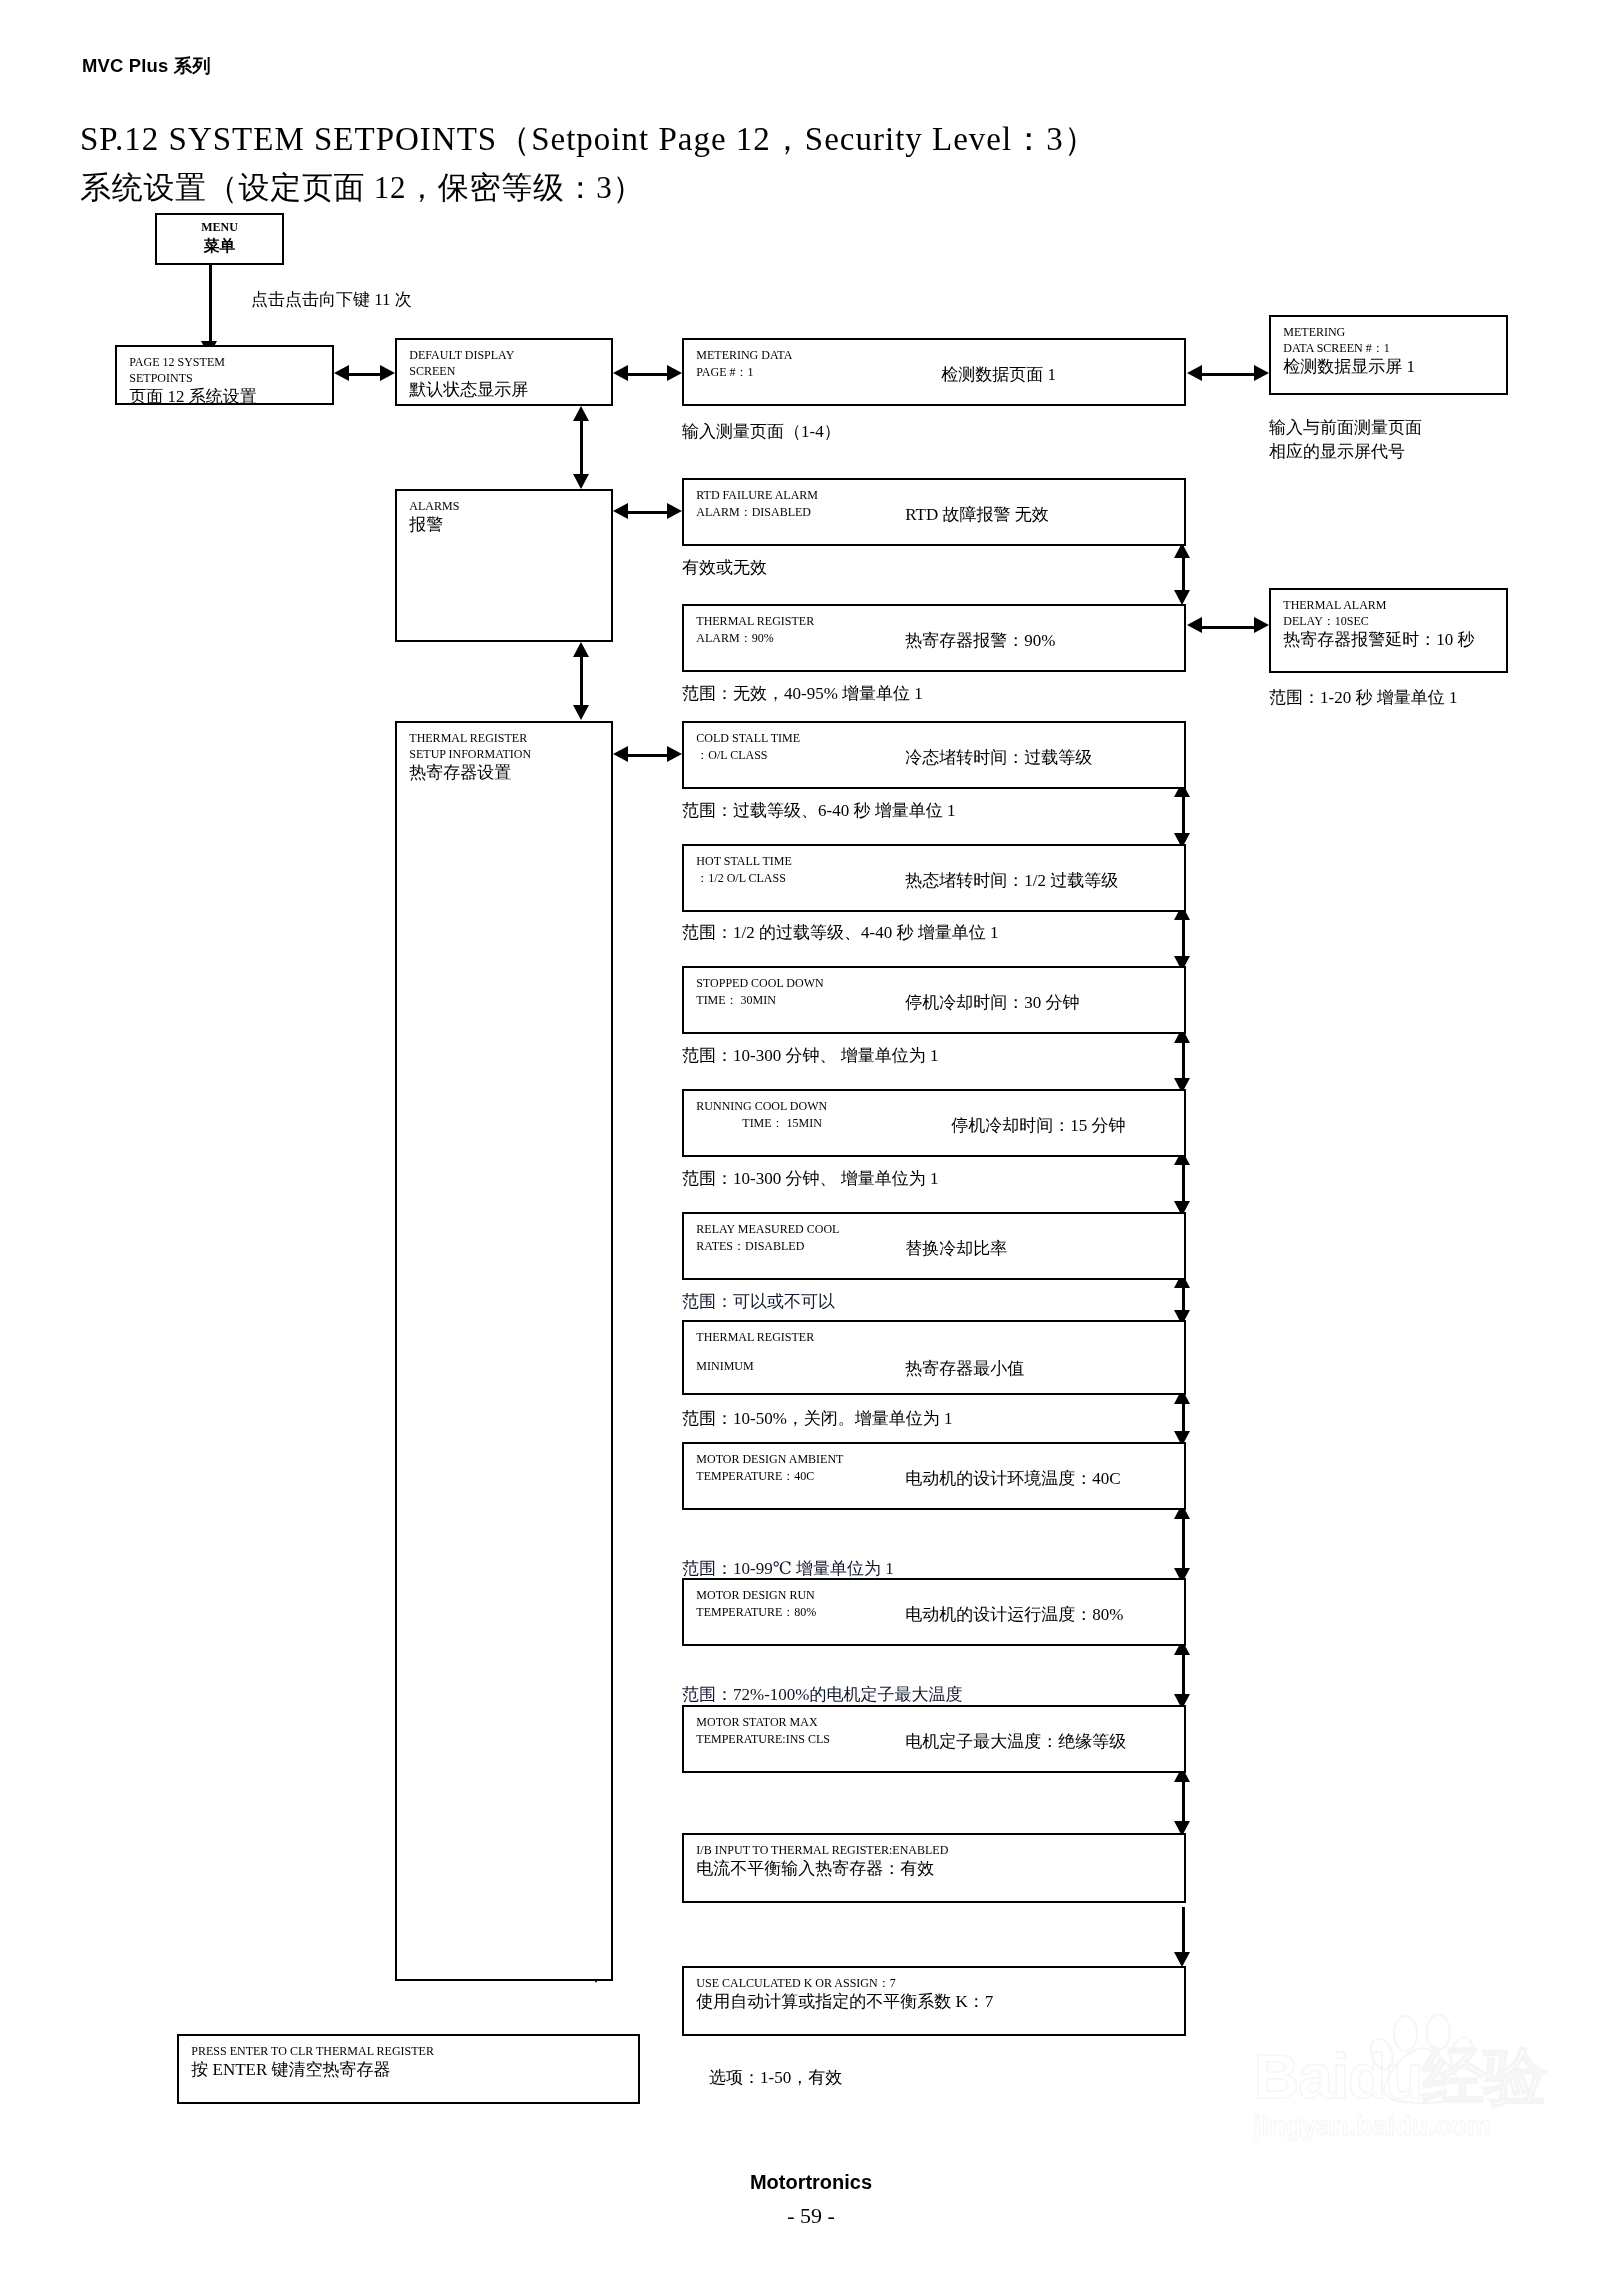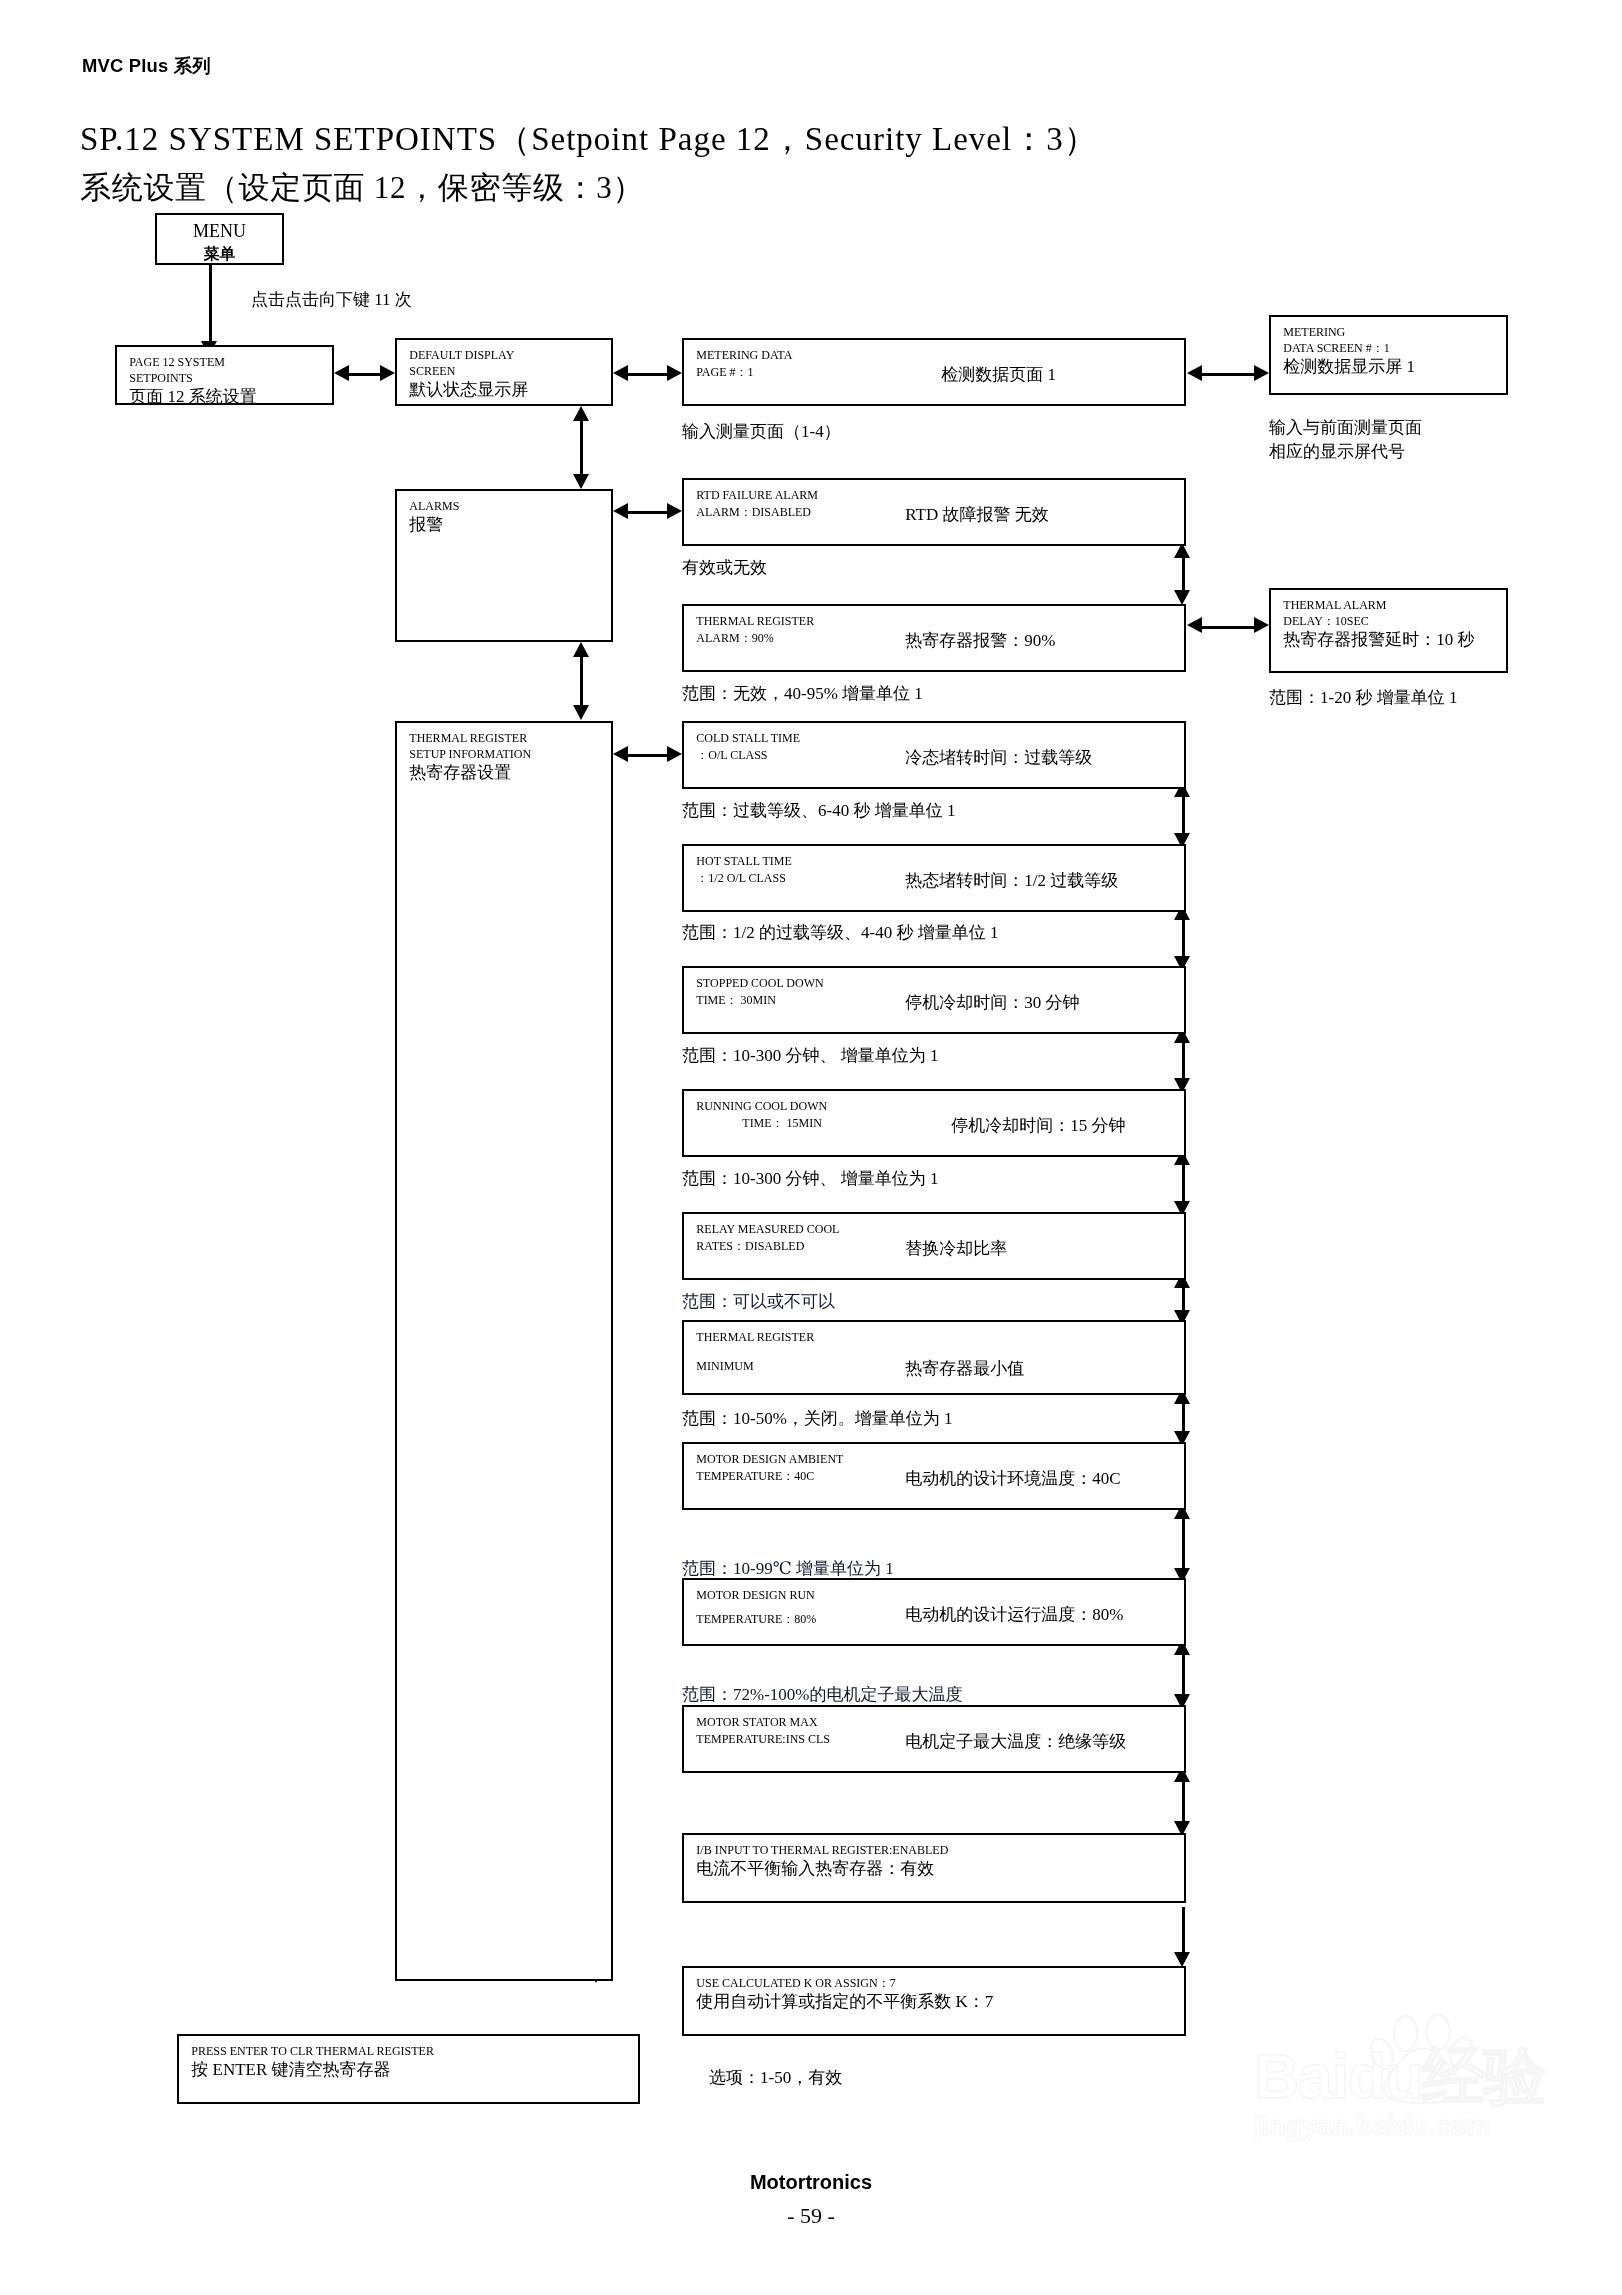--- a/index.html
+++ b/index.html
@@ -91,21 +91,21 @@
 </head>
 <body>
 
 <div class="page">
 
   <div id="header-series">MVC Plus 系列</div>
   <div id="title-en">SP.12 SYSTEM SETPOINTS（Setpoint Page 12，Security Level：3）</div>
   <div id="title-cn">系统设置（设定页面 12，保密等级：3）</div>
 
   <div class="node" style="left:155px;top:213px;width:129px;height:52px;padding-top:4.1px;">
-    <div class="en" style="font-size:18px;font-weight:normal;text-align:center;">MENU</div>
+    <div class="en" style="font-size:12px;font-weight:bold;text-align:center;">MENU</div>
     <div class="cn" style="font-size:15.7px;font-weight:bold;text-align:center;">菜单</div>
   </div>
 
   <div class="ln v" style="left:209px;top:264px;height:80px;"></div>
   <div class="ah down" style="left:201px;top:341px;"></div>
   <div class="caption" style="left:251px;top:288px;">点击点击向下键 11 次</div>
 
   <div class="node" style="left:115px;top:345px;width:219px;height:60px;">
     <div class="en">PAGE 12 SYSTEM</div>
     <div class="en">SETPOINTS</div>
@@ -285,21 +285,21 @@
       <span class="cn">电动机的设计环境温度：40C</span>
     </div>
   </div>
   <div class="ln v" style="left:1182px;top:1400px;height:35px;"></div>
   <div class="ah up" style="left:1174px;top:1389px;"></div>
   <div class="ah down" style="left:1174px;top:1431px;"></div>
   <div class="caption faded" style="left:682px;top:1557px;">范围：10-99℃   增量单位为 1</div>
 
   <div class="node" style="left:682px;top:1578px;width:504px;height:68px;">
     <div class="en">MOTOR DESIGN RUN</div>
-    <div class="row" style="margin-top:1.4px;align-items:flex-end;">
+    <div class="row" style="margin-top:1.4px;">
       <span class="en" style="width:209px;">TEMPERATURE：80%</span>
       <span class="cn">电动机的设计运行温度：80%</span>
     </div>
   </div>
   <div class="ln v" style="left:1182px;top:1514px;height:57px;"></div>
   <div class="ah up" style="left:1174px;top:1504px;"></div>
   <div class="ah down" style="left:1174px;top:1568px;"></div>
   <div class="caption faded" style="left:682px;top:1683px;">范围：72%-100%的电机定子最大温度</div>
 
   <div class="node" style="left:682px;top:1705px;width:504px;height:68px;">

